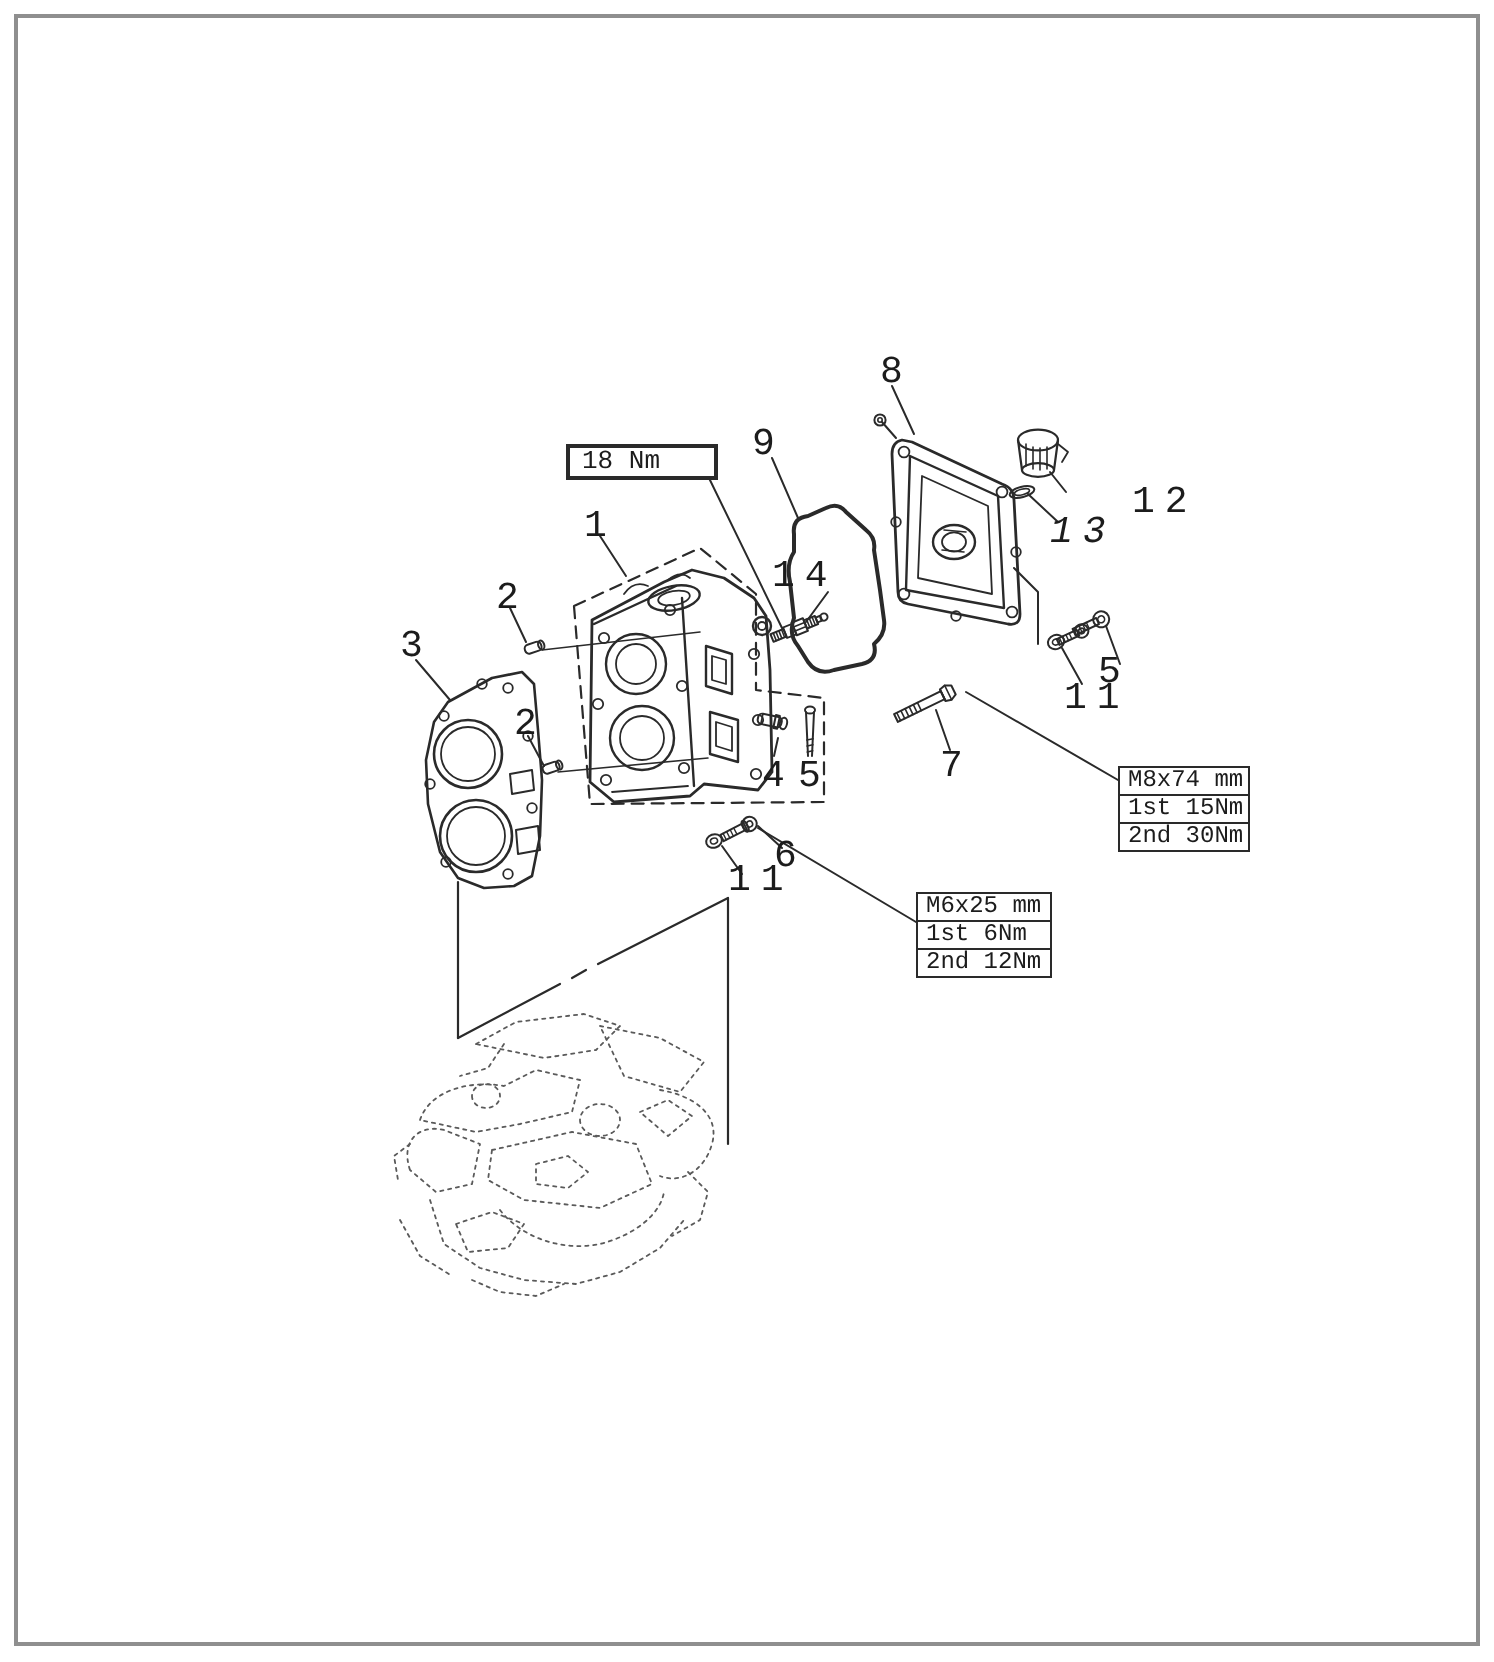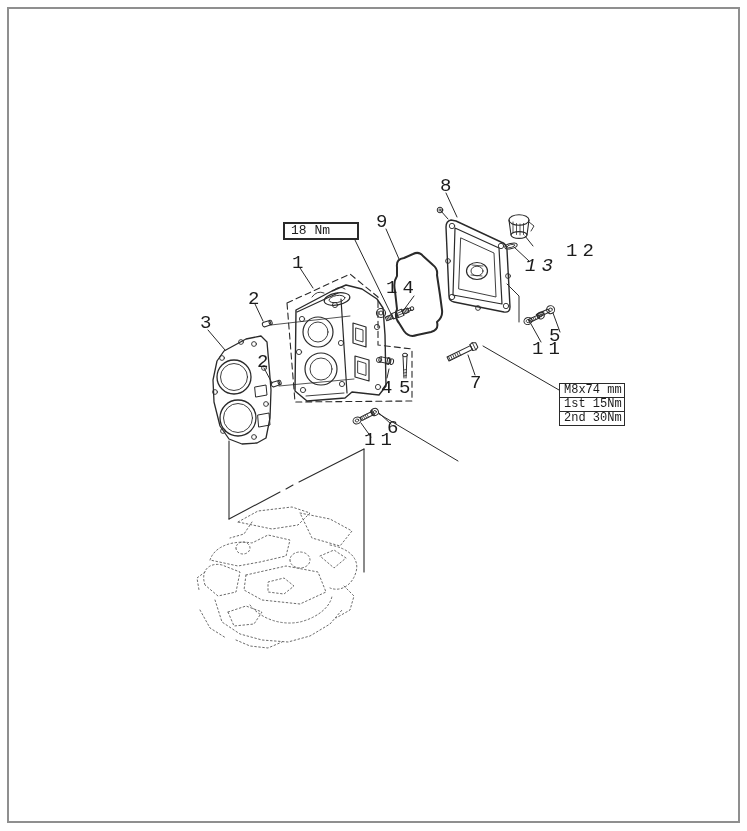--- a/index.html
+++ b/index.html
@@ -267,20 +267,25 @@
   </svg>
 
   <div class="notebox">18 Nm</div>
 
   <div class="spec spec-a">
     <div class="row">M8x74 mm</div>
     <div class="row">1st 15Nm</div>
     <div class="row">2nd 30Nm</div>
   </div>
 
+  <div class="spec spec-b">
+    <div class="row">M6x25 mm</div>
+    <div class="row">1st 6Nm</div>
+    <div class="row">2nd 12Nm</div>
+  </div>
 
   <span class="callout" style="left:292px; top:254px;">1</span>
   <span class="callout" style="left:248px; top:290px;">2</span>
   <span class="callout" style="left:257px; top:353px;">2</span>
   <span class="callout" style="left:200px; top:314px;">3</span>
   <span class="callout" style="left:381px; top:379px;">4</span>
   <span class="callout" style="left:399px; top:379px;">5</span>
   <span class="callout" style="left:387px; top:419px;">6</span>
   <span class="callout" style="left:470px; top:374px;">7</span>
   <span class="callout" style="left:440px; top:177px;">8</span>

